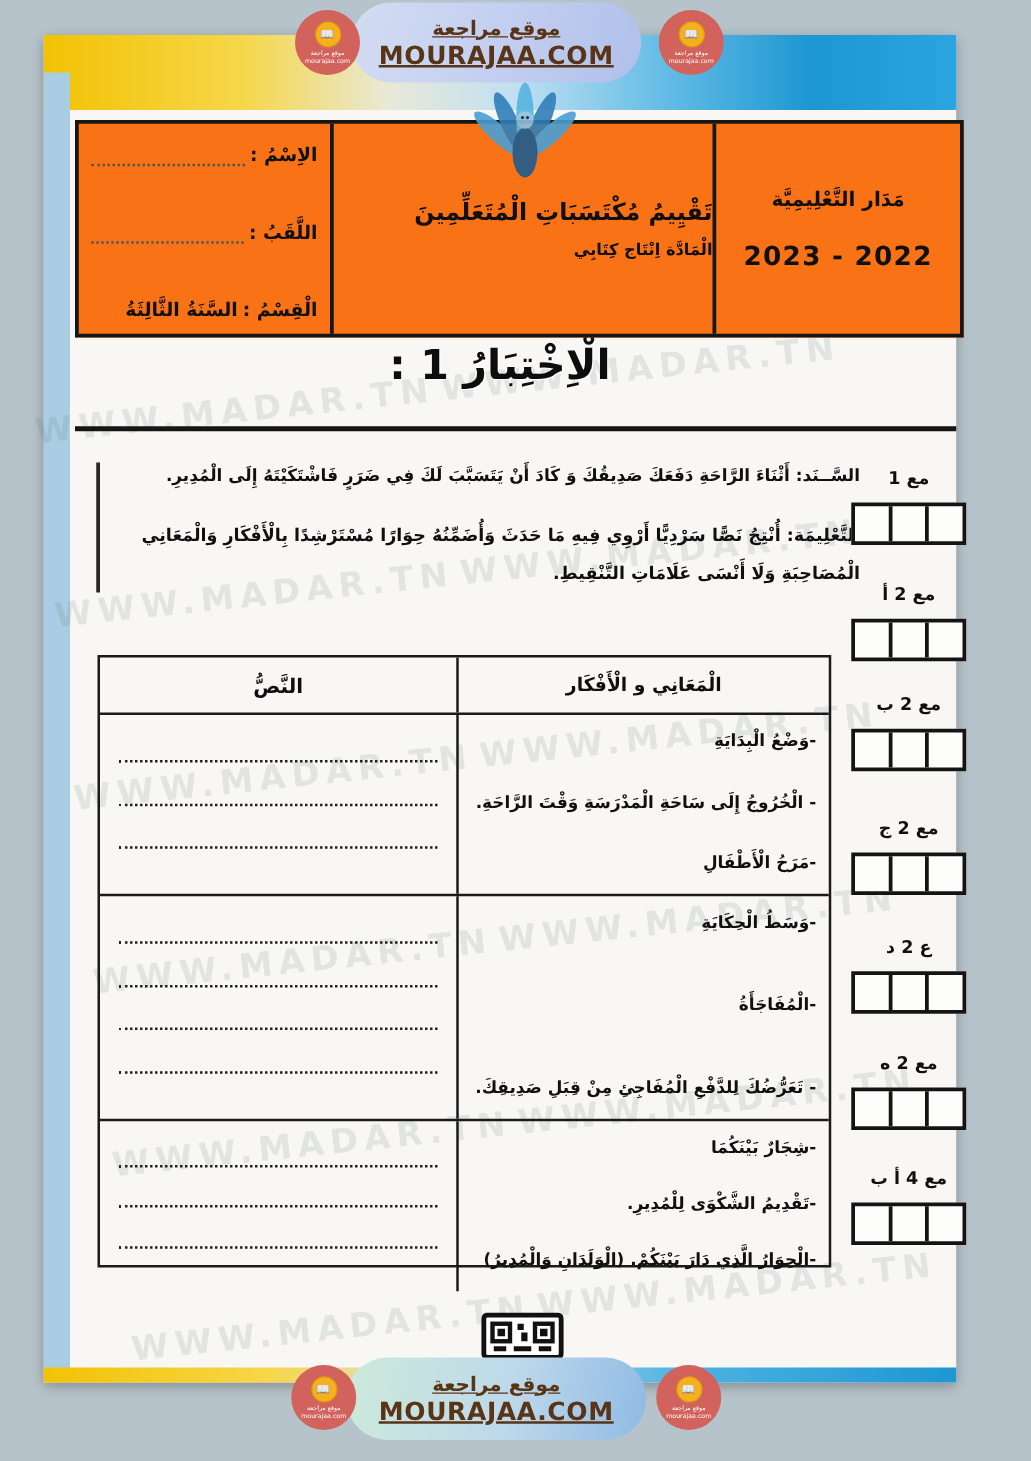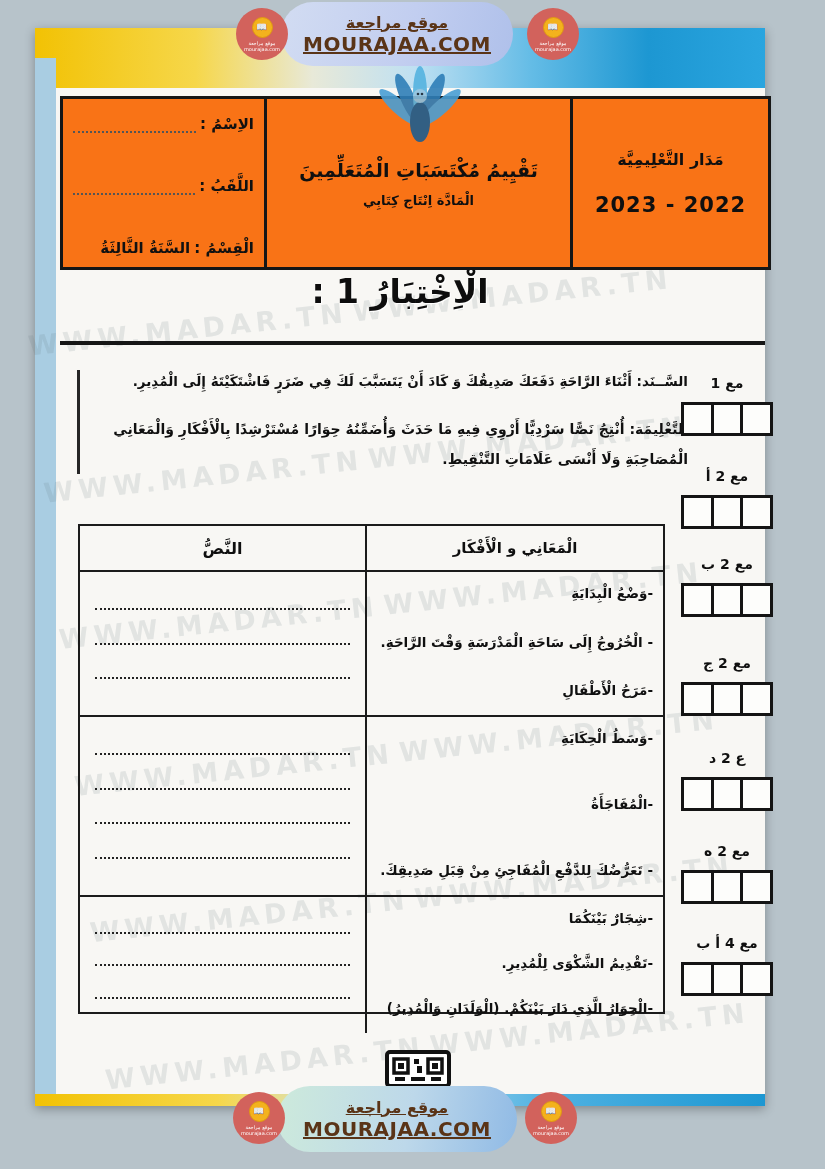--- a/index.html
+++ b/index.html
@@ -73,21 +73,21 @@
     position:absolute;left:25px;top:68px;width:705px;height:168px;
     display:flex;border:3px solid #161616;background:#f97316;z-index:5;
   }
   .fh-cell{box-sizing:border-box;}
   .fh-student{width:204px;border-right:3px solid #161616;padding:16px 10px 10px 10px;
     display:flex;flex-direction:column;justify-content:space-between;}
   .frow{display:flex;align-items:flex-end;direction:rtl;font-weight:bold;font-size:15px;color:#111;}
   .flabel{white-space:nowrap;margin-left:4px;}
   .dotline{flex:1;border-bottom:2px dotted #555;height:14px;min-width:20px;}
   .fh-center{width:306px;border-right:3px solid #161616;
-    display:flex;flex-direction:column;align-items:center;justify-content:center;gap:12px;}
+    display:flex;flex-direction:column;justify-content:center;gap:12px;}
   .fh-center .l1{font-size:19px;font-weight:bold;direction:rtl;color:#101010;}
   .fh-center .l2{font-size:18px;font-weight:bold;direction:rtl;color:#101010;}
   .fh-center .l3{font-size:13px;font-weight:bold;direction:rtl;color:#101010;}
   .fh-school{flex:1;display:flex;flex-direction:column;align-items:center;justify-content:center;gap:24px;}
   .fh-school .sname{font-size:16px;font-weight:bold;direction:rtl;color:#101010;}
   .fh-school .syear{font-size:21px;font-weight:bold;direction:rtl;color:#101010;letter-spacing:1px;}
 
   
   .exam-title{
     position:absolute;left:0;top:244px;width:730px;text-align:center;

